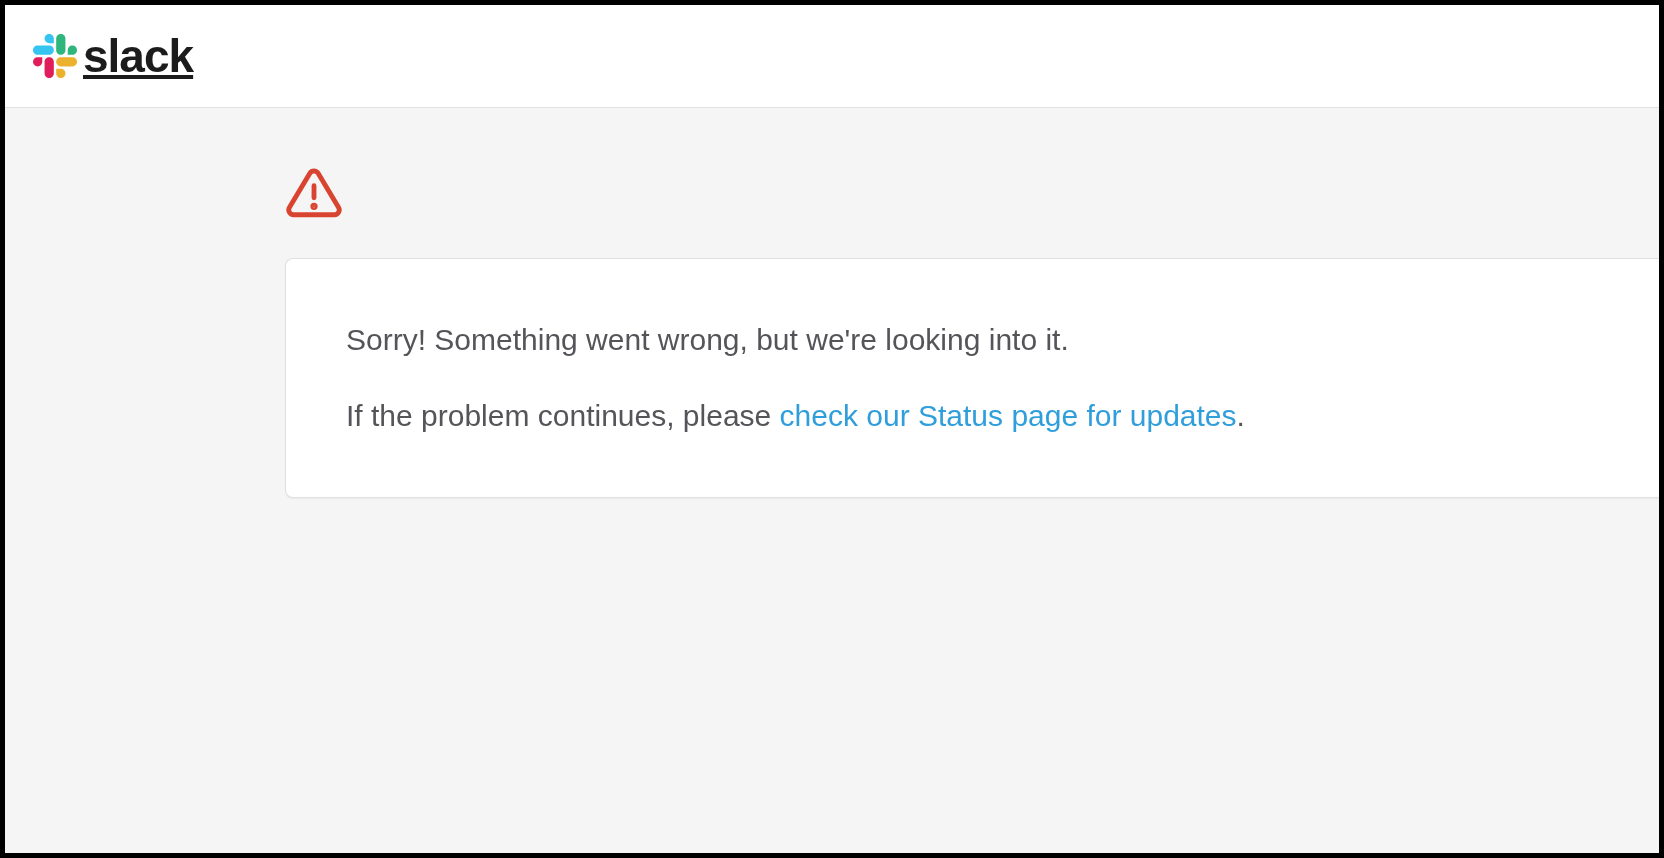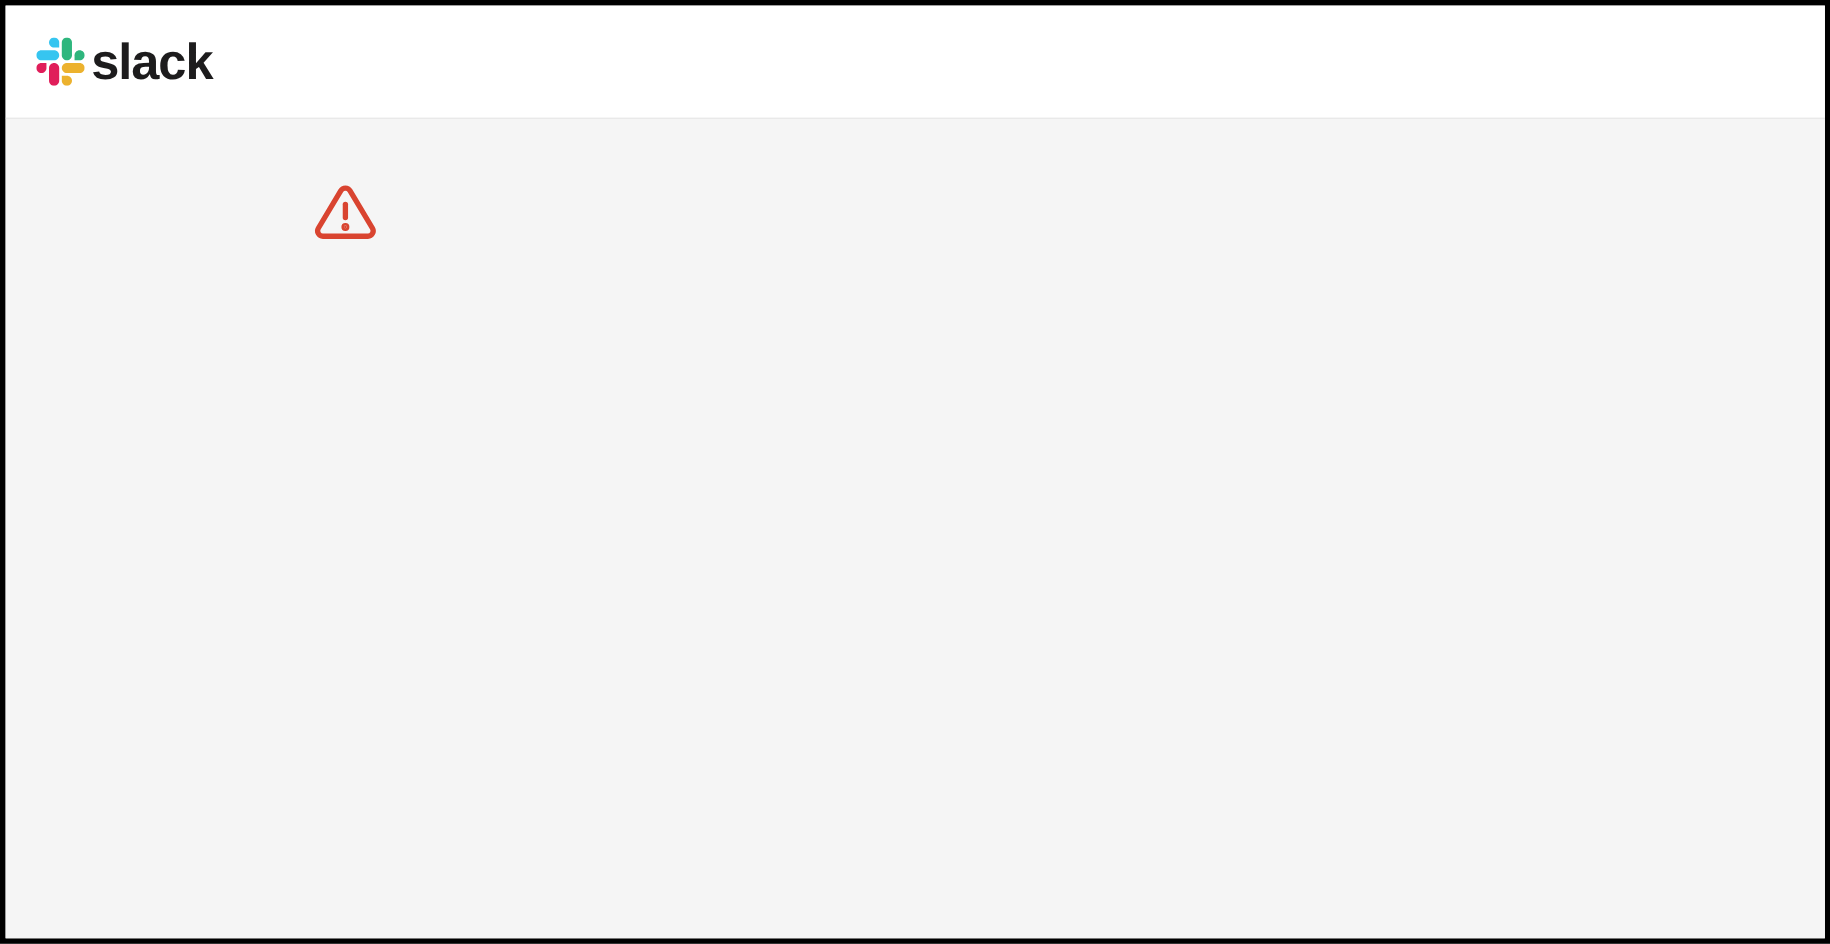--- a/index.html
+++ b/index.html
@@ -30,20 +30,21 @@
     .logo-mark {
       width: 44px;
       height: 44px;
       flex-shrink: 0;
     }
     .logo-text {
       font-size: 46px;
       font-weight: 700;
       color: #1d1c1d;
       letter-spacing: -1px;
+      text-decoration: underline;
     }
     .content-area {
       background: #f5f5f5;
       height: calc(100% - 100px);
       padding-top: 56px;
       padding-left: 280px;
     }
     .error-heading {
       display: flex;
       align-items: center;
@@ -112,13 +113,19 @@
   <div class="error-heading">
     <span class="warning-icon">
       <svg viewBox="0 0 24 24" width="58" height="58" fill="none" stroke="#d94430" stroke-width="2" stroke-linecap="round" stroke-linejoin="round">
         <path d="M10.29 3.86L1.82 18a2 2 0 0 0 1.71 3h16.94a2 2 0 0 0 1.71-3L13.71 3.86a2 2 0 0 0-3.42 0z"></path>
         <line x1="12" y1="9" x2="12" y2="14"></line>
         <circle cx="12" cy="17.5" r="0.5" fill="#d94430"></circle>
       </svg>
     </span>
   </div>
 
+  <div class="error-card">
+    <p class="error-line1">Sorry! Something went wrong, but we're looking into it.</p>
+    <p class="error-line2">
+      <span>If the problem continues, please </span><a class="status-link">check our Status page for updates</a><span>.</span>
+    </p>
+  </div>
 </div>
 
 </body></html>

